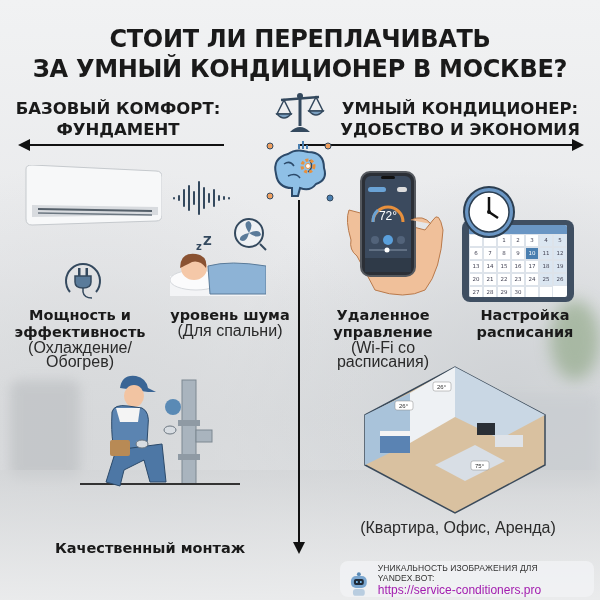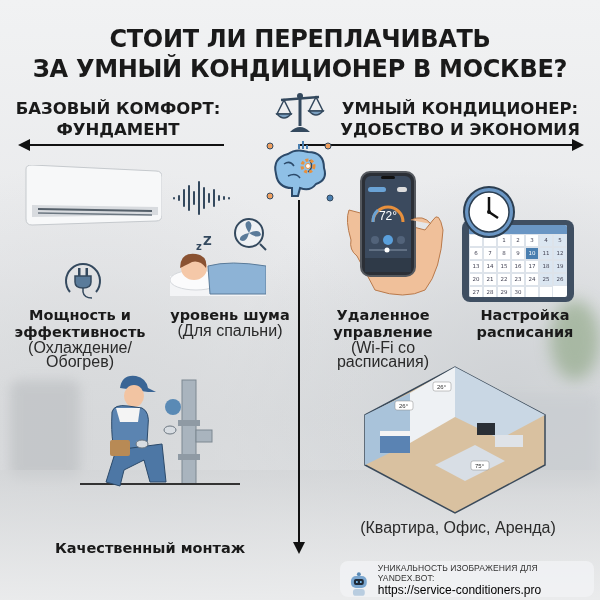--- a/index.html
+++ b/index.html
@@ -23,21 +23,21 @@
 .ah-l{position:absolute;left:18px;top:139px;width:0;height:0;border-top:6px solid transparent;border-bottom:6px solid transparent;border-right:12px solid #111}
 .ah-r{position:absolute;left:572px;top:139px;width:0;height:0;border-top:6px solid transparent;border-bottom:6px solid transparent;border-left:12px solid #111}
 .vline{position:absolute;left:298px;top:200px;width:2px;height:345px;background:#111}
 .ah-d{position:absolute;left:293px;top:542px;border-left:6px solid transparent;border-right:6px solid transparent;border-top:12px solid #111}
 .icon{position:absolute}
 .cap{position:absolute;text-align:center}
 .cap .h{font-weight:bold;font-size:14.5px;line-height:17px;color:#1a1a1a}
 .cap .s{font-size:16px;line-height:14px;color:#2a2a2a;font-family:Liberation Sans, sans-serif}
 .badge{position:absolute;left:340px;top:561px;width:254px;height:36px;background:rgba(240,241,243,.92);border-radius:8px;display:flex;align-items:flex-end;padding-left:8px;gap:8px}
 .badge .t1{font-size:8.5px;color:#333;letter-spacing:.1px;font-family:"Liberation Sans",sans-serif}
-.badge .t2{font-size:12px;color:#000000;font-family:"Liberation Sans",sans-serif}
+.badge .t2{font-size:12px;color:#a21caf;font-family:"Liberation Sans",sans-serif}
 </style>
 </head>
 <body>
 
 <div class="bg">
   <div class="plant"></div>
   <div class="sofa"></div>
   <div class="chair"></div>
   <div class="floor"></div>
 </div>

